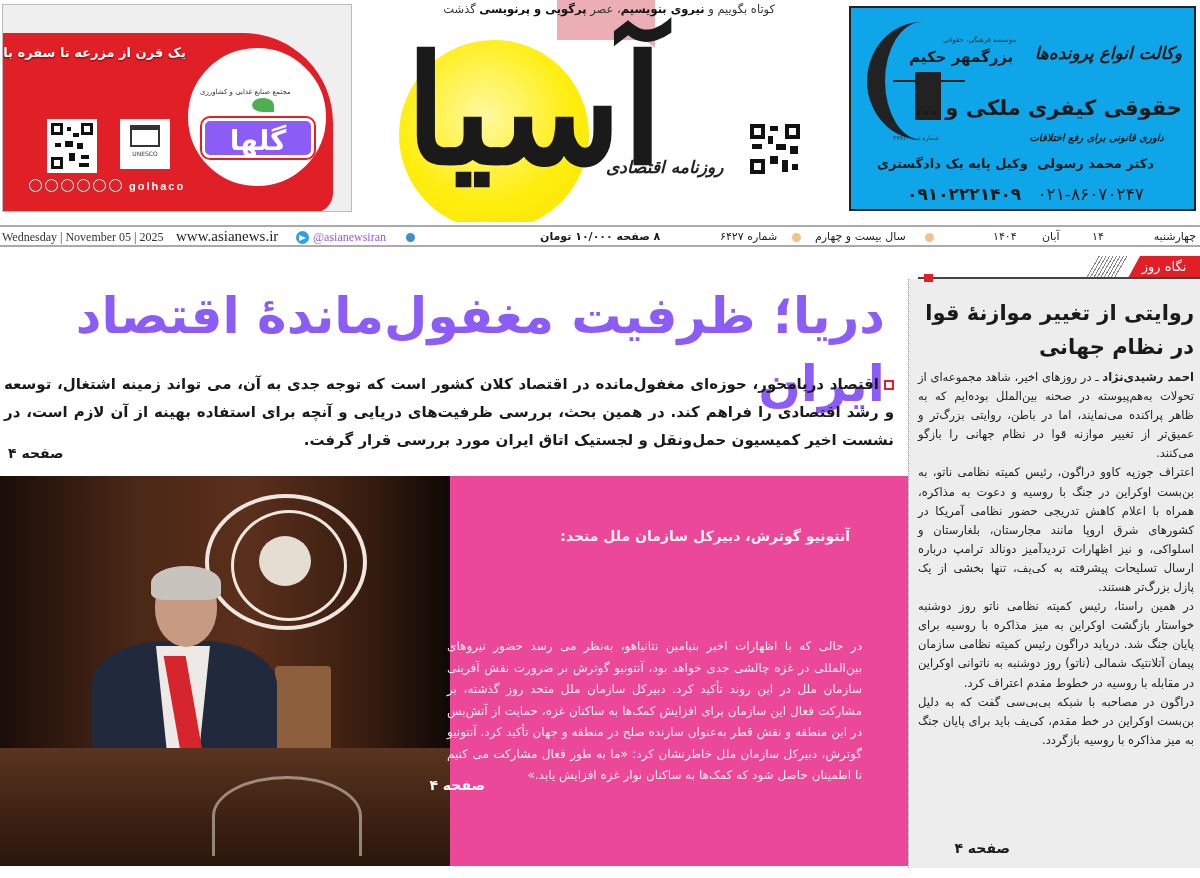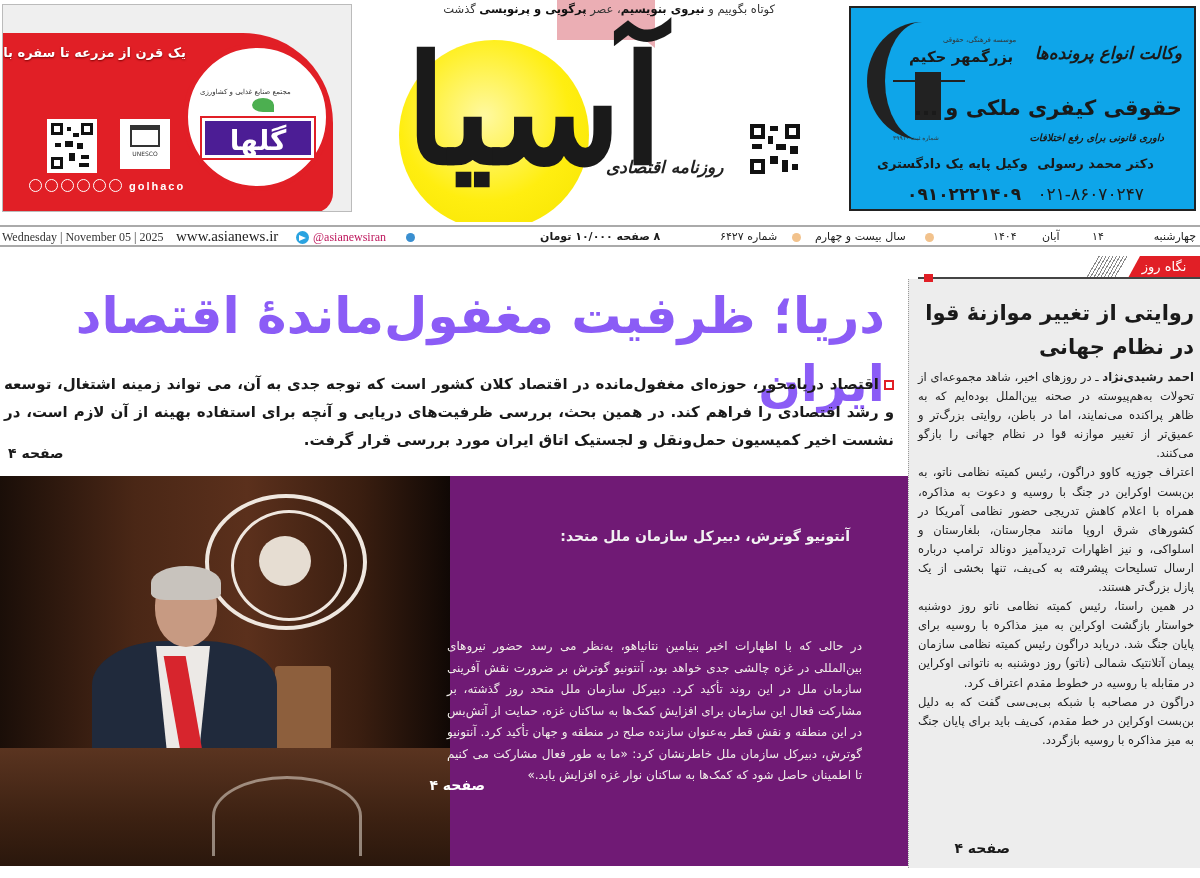--- a/index.html
+++ b/index.html
@@ -13,22 +13,22 @@
   
   .ad-left { position: absolute; left: 2px; top: 4px; width: 350px; height: 208px;
     background: #efefef; border: 1px solid #bbb; overflow: hidden; }
   .ad-left .red-band { position: absolute; left: 0; top: 28px; width: 330px; height: 180px; background: #e11f26;
     border-top-right-radius: 90px; border-bottom-right-radius: 20px; }
   .ad-left .slogan { position: absolute; right: 165px; top: 40px; color: #fff; font-weight: bold; font-size: 13px;
     text-shadow: 0 1px 2px #700; white-space: nowrap; }
   .ad-left .circle { position: absolute; left: 180px; top: 38px; width: 148px; height: 148px; border-radius: 50%;
     background: #fff; border: 5px solid #e11f26; }
   .ad-left .circle .brand-sub { position: absolute; top: 40px; left: 12px; font-size: 7px; color: #333; }
-  .ad-left .circle .brand { position: absolute; top: 70px; left: 14px; width: 112px; height: 40px; background: #4c1d95;
-    color: #fff; font-weight: bold; font-size: 28px; text-align: center; line-height: 40px; border-radius: 0; border: 3px solid #fff; box-shadow: 0 0 0 2px #e11f26; }
+  .ad-left .circle .brand { position: absolute; top: 70px; left: 14px; width: 112px; height: 40px; background: #8b5cf6;
+    color: #fff; font-weight: bold; font-size: 28px; text-align: center; line-height: 40px; border-radius: 8px; border: 3px solid #fff; box-shadow: 0 0 0 2px #e11f26; }
   .ad-left .circle .leaf { position: absolute; top: 50px; left: 64px; width: 22px; height: 14px; background: #4caf50; border-radius: 50% 50% 0 50%; }
   .ad-left .qr { position: absolute; left: 44px; top: 114px; width: 50px; height: 54px; background: #fff; padding: 4px; }
   .ad-left .unesco { position: absolute; left: 117px; top: 114px; width: 50px; height: 50px; background: #fff; font-size: 6px; text-align: center; color:#333; padding-top: 6px; }
   .ad-left .unesco .temple { display:block; margin: 0 auto 3px; width: 30px; height: 22px; border: 2px solid #333; border-top-width: 5px; }
   .ad-left .socials { position: absolute; left: 26px; top: 174px; display: flex; gap: 3px; align-items: center; }
   .ad-left .socials span.ic { width: 13px; height: 13px; border-radius: 50%; border: 1.5px solid #fff; display: inline-block; }
   .ad-left .socials .handle { color: #fff; font-size: 11px; font-weight: bold; letter-spacing: 2px; margin-left: 4px; font-family: "Liberation Sans", sans-serif; }
 
   
   .logo-area { position: absolute; left: 385px; top: 0; width: 450px; height: 222px; overflow: hidden; }
@@ -59,41 +59,41 @@
   .ad-right .line4b { position: absolute; left: 26px; top: 148px; font-size: 13px; font-weight: bold; }
   .ad-right .phone1 { position: absolute; right: 50px; top: 176px; font-size: 17px; font-weight: normal; letter-spacing: 1px; }
   .ad-right .phone2 { position: absolute; left: 56px; top: 176px; font-size: 17px; font-weight: bold; letter-spacing: 1px; }
 
   
   .info-bar { position: absolute; left: 0; top: 225px; width: 1200px; height: 22px; border-top: 2px solid #aaa; border-bottom: 2px solid #aaa; }
   .info-bar .en-date { position: absolute; left: 2px; top: 3px; font-family: "Liberation Serif", serif; font-size: 12px; color: #333; }
   .info-bar .site { position: absolute; left: 176px; top: 1px; font-family: "Liberation Serif", serif; font-size: 15px; color: #222; }
   .info-bar .tg-icon { position: absolute; left: 296px; top: 4px; width: 13px; height: 13px; border-radius: 50%; background: #2aa3e0; }
   .info-bar .tg-icon::after { content:""; position:absolute; left:3px; top:4px; border-left: 7px solid #fff; border-top: 3px solid transparent; border-bottom: 3px solid transparent; }
-  .info-bar .handle { position: absolute; left: 313px; top: 3px; font-family: "Liberation Serif", serif; font-size: 12px; color: #be185d; }
+  .info-bar .handle { position: absolute; left: 313px; top: 3px; font-family: "Liberation Serif", serif; font-size: 12px; color: #8b5cf6; }
   .info-bar .verify { position: absolute; left: 406px; top: 6px; width: 9px; height: 9px; border-radius: 50%; background: #3a8fd0; }
   .info-bar .price { position: absolute; left: 540px; top: 3px; font-size: 11px; font-weight: bold; direction: rtl; }
   .info-bar .issue { position: absolute; left: 720px; top: 3px; font-size: 11px; direction: rtl; }
   .info-bar .dot { position: absolute; top: 6px; width: 9px; height: 9px; border-radius: 50%; background: #f2c28c; }
   .info-bar .year { position: absolute; left: 815px; top: 3px; font-size: 11px; direction: rtl; }
   .info-bar .fa-year { position: absolute; left: 993px; top: 3px; font-size: 11px; }
   .info-bar .fa-month { position: absolute; left: 1042px; top: 3px; font-size: 11px; }
   .info-bar .fa-day { position: absolute; left: 1092px; top: 3px; font-size: 11px; }
   .info-bar .fa-weekday { position: absolute; right: 4px; top: 3px; font-size: 11px; }
 
   
   .headline { position: absolute; left: 10px; top: 282px; width: 875px; text-align: right; direction: rtl;
     font-size: 50px; font-weight: bold; line-height: 68px; color: #8b5cf6; letter-spacing: -1px; }
   .lead { position: absolute; left: 4px; top: 370px; width: 890px; direction: rtl; text-align: justify;
     font-size: 15px; font-weight: bold; line-height: 28px; color: #1a1a1a; }
   .lead .bullet { display: inline-block; width: 10px; height: 10px; border: 2px solid #e11f26; margin-left: 5px; vertical-align: middle; }
   .lead-more { position: absolute; left: 8px; top: 445px; font-size: 14px; font-weight: bold; direction: rtl; }
 
   
-  .feature { position: absolute; left: 0; top: 476px; width: 1072px; height: 390px; background: #701a75; overflow: hidden; }
+  .feature { position: absolute; left: 0; top: 476px; width: 1072px; height: 390px; background: #ec4899; overflow: hidden; }
   .feature .photo { position: absolute; left: 0; top: 0; width: 450px; height: 390px;
     background: linear-gradient(90deg, #1a0e08 0%, #4a2716 30%, #5b301c 55%, #3a1e10 80%, #100805 100%); }
   .feature .table-surface { position: absolute; left: 0; top: 272px; width: 450px; height: 118px;
     background: linear-gradient(180deg, #5a3420 0%, #3c2112 60%, #2a170c 100%); }
   .feature .emblem { position: absolute; left: 205px; top: 18px; width: 162px; height: 136px; border-radius: 50%;
     border: 4px solid #efe7df; }
   .feature .emblem::before { content:""; position:absolute; left:22px; top:12px; width:110px; height:105px; border-radius:50%; border:3px solid #efe7df; }
   .feature .emblem::after { content:""; position:absolute; left:50px; top:38px; width:52px; height:50px; border-radius:50%; background:#e6ddd2; }
   .feature .emblem-ref { position: absolute; left: 212px; top: 300px; width: 150px; height: 80px; border-radius: 50% 50% 0 0; border: 3px solid rgba(230,220,210,.55); border-bottom: none; }
   .feature .person-head { position: absolute; left: 155px; top: 95px; width: 62px; height: 76px; border-radius: 45% 45% 50% 50%; background: #c79a82; }

